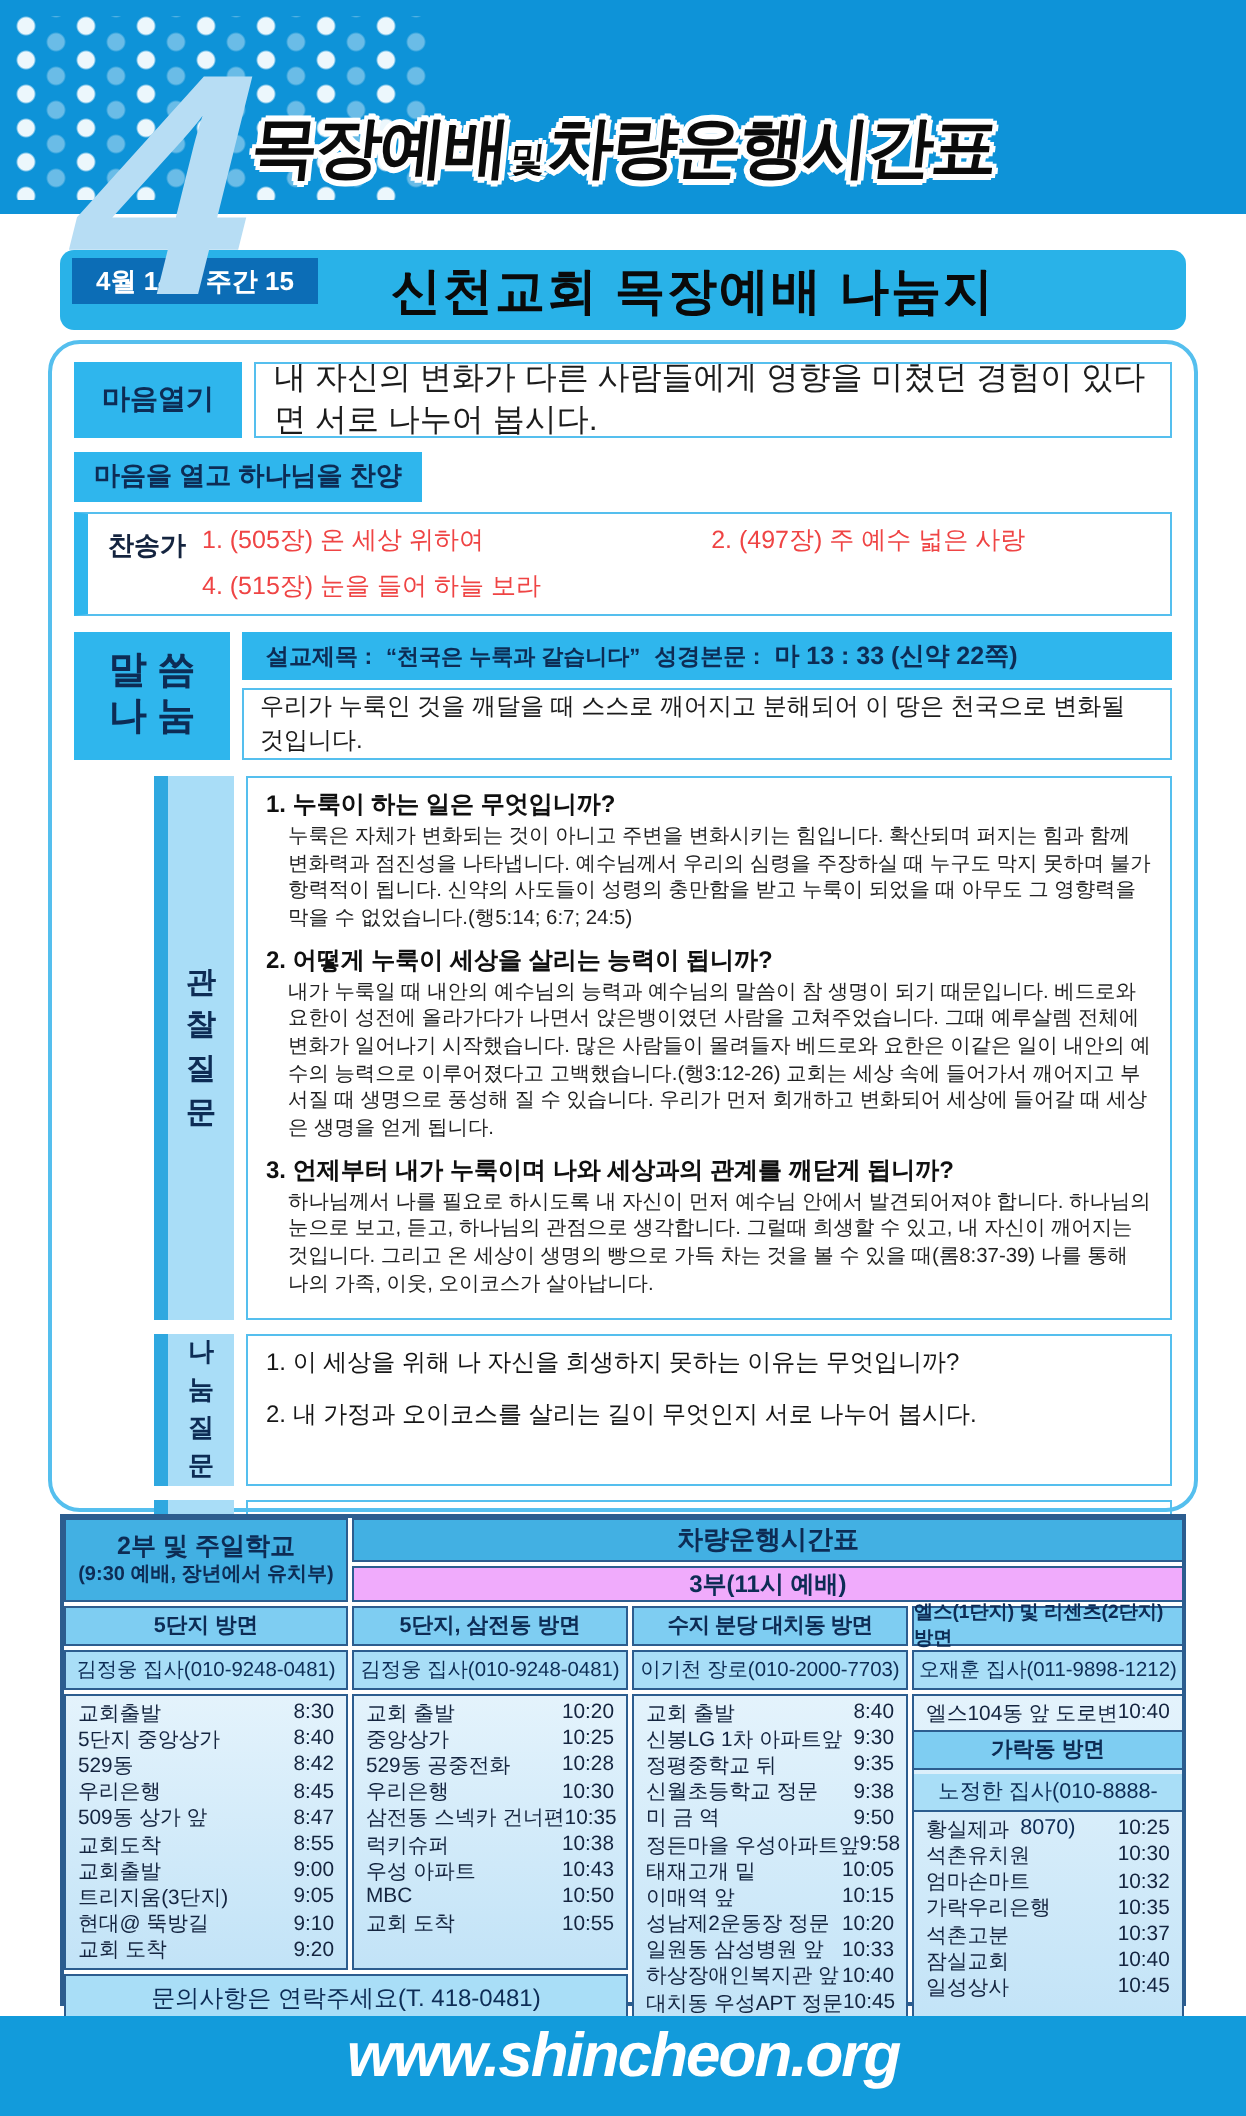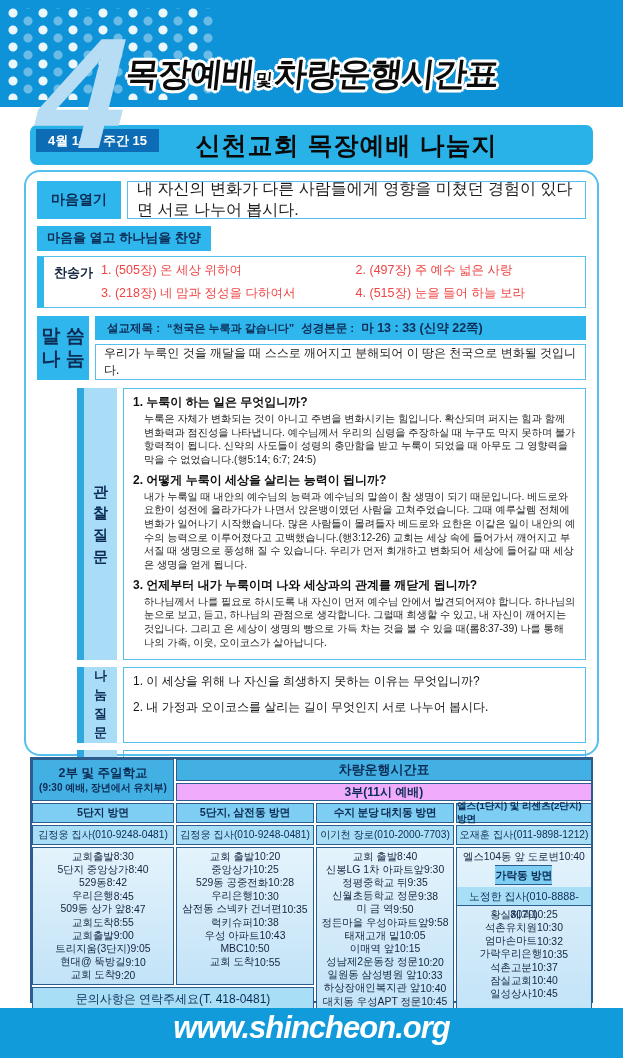--- a/index.html
+++ b/index.html
@@ -45,21 +45,21 @@
 
   .praisebar{display:inline-block;background:#2fb6ed;color:#0d2c55;font-weight:900;
              font-size:13px;padding:3px 10px 4px;margin:0 0 5px 0;}
 
   .hymnbox{border:1px solid #55bfee;border-left:7px solid #2fb6ed;display:flex;
            padding:5px 8px;margin-bottom:8px;}
   .hymnbox .hlab{font-weight:900;font-size:13px;color:#14243f;margin:2px 8px 0 2px;white-space:nowrap;}
   .hymns{flex:1;display:grid;grid-template-columns:1.15fr 1fr;row-gap:6px;font-size:12.5px;color:#ef4444;}
 
   .s4{margin-bottom:8px;}
-  .s4 .label-solid{width:52px;font-size:19px;line-height:1.2;flex-direction:column;text-align:right;}
+  .s4 .label-solid{width:78px;font-size:19px;line-height:1.2;flex-direction:column;text-align:right;}
   .s4 .right{flex:1;display:flex;flex-direction:column;gap:4px;}
   .sermonbar{background:#2fb6ed;height:24px;display:flex;align-items:center;gap:7px;
              padding:0 12px;color:#0d2c55;white-space:nowrap;}
   .sermonbar .lab{font-size:11.5px;font-weight:bold;}
   .sermonbar .tit{font-size:11px;font-weight:900;}
   .sermonbar .scr{font-size:12.5px;font-weight:900;}
   .s4 .sum{flex:1;display:flex;align-items:center;padding:0 8px;font-size:12px;color:#1c1c1c;}
 
   .vsec{margin-bottom:7px;}
   .vlabel{display:flex;padding-left:40px;}
@@ -91,21 +91,21 @@
   .c1h{grid-row:1/3;grid-column:1;flex-direction:column;line-height:1.25;}
   .c1h .l1{font-size:12.5px;}
   .c1h .l2{font-size:10px;text-align:center;}
   .mainh{grid-column:2/5;grid-row:1;font-size:13px;}
   .subh{grid-column:2/5;grid-row:2;font-size:12px;background:#f0abfc;}
   .area{background:#7ecdf2;color:#0d2c55;font-weight:bold;font-size:10.8px;display:flex;
         align-items:center;justify-content:center;grid-row:3;}
   .driver{background:#a9def7;color:#0d2c55;font-size:10.8px;display:flex;align-items:center;
           justify-content:center;grid-row:4;}
   .tbody{background:linear-gradient(#e4f3fc,#c2e3f7);display:flex;flex-direction:column;
-         padding:2px 0;grid-row:5;align-items:center;}
+         padding:2px 0;grid-row:5;}
   .tall{grid-row:5/7;}
   .stop{display:flex;justify-content:space-between;align-items:center;height:13.2px;
         flex:0 0 13.2px;padding:0 6px;font-size:10.4px;color:#14243f;white-space:nowrap;}
   .subarea{background:#7ecdf2;border-top:1px solid #2c5d8f;border-bottom:1px solid #2c5d8f;
            text-align:center;font-weight:bold;font-size:10.8px;color:#0d2c55;
            height:18px;line-height:18px;margin:2px 0;}
   .subdriver{background:#a9def7;border-bottom:1px solid #2c5d8f;text-align:center;
              font-size:10.8px;color:#0d2c55;height:18px;line-height:18px;margin-bottom:2px;}
   .contact{grid-column:1/3;grid-row:6;background:#a9def7;display:flex;align-items:center;
            justify-content:center;font-size:12px;color:#0d2c55;}
@@ -145,21 +145,20 @@
     
     <div class="praisebar">마음을 열고 하나님을 찬양</div>
     <div class="hymnbox">
       <div class="hlab">찬송가</div>
       <div class="hymns">
 
           <div>1. (505장) 온 세상 위하여</div>
 
           <div>2. (497장) 주 예수 넓은 사랑</div>
 
-          <div>3. (218장) 네 맘과 정성을 다하여서</div>
 
           <div>4. (515장) 눈을 들어 하늘 보라</div>
         </div>
     </div>
 
     
     <div class="row s4">
       <div class="label-solid">
         <span>말 씀</span>
         <span>나 눔</span>

